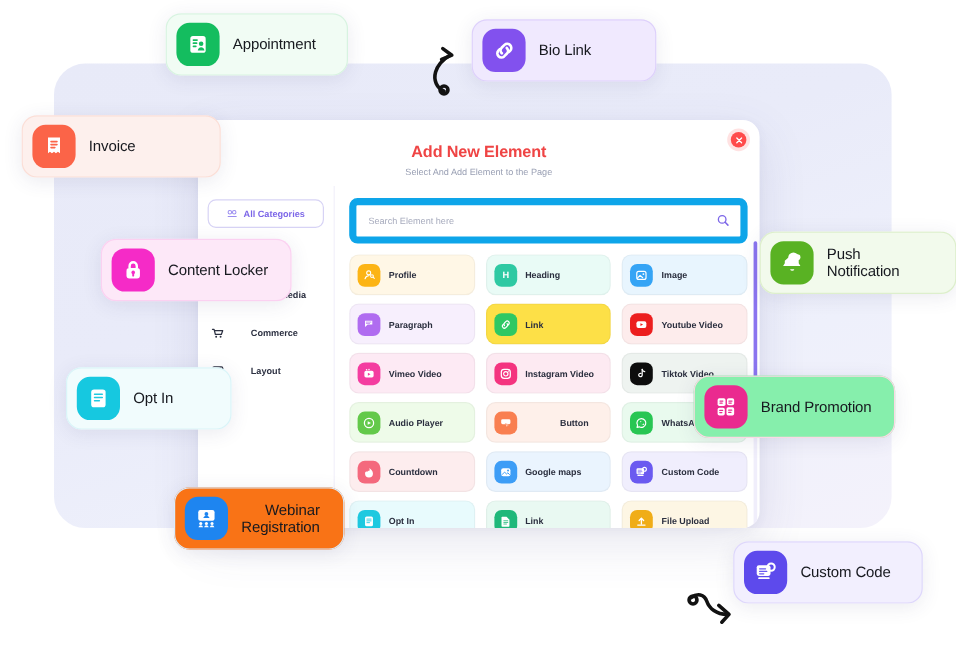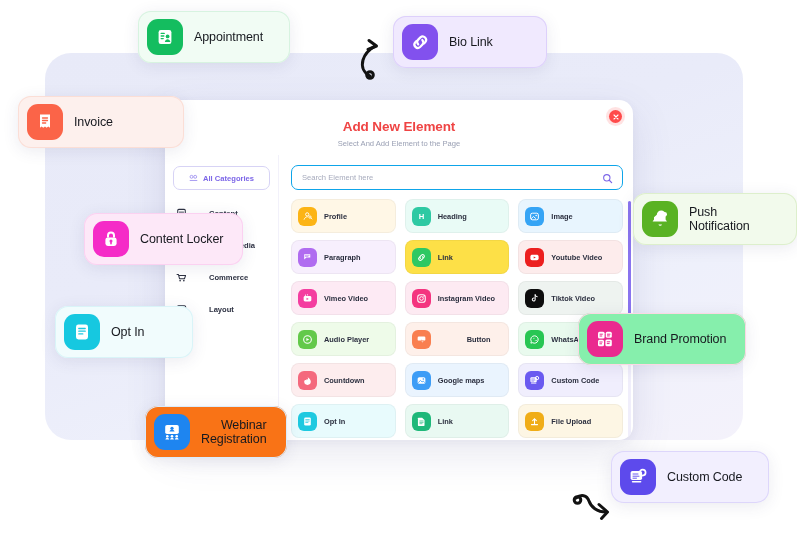--- a/index.html
+++ b/index.html
@@ -49,21 +49,21 @@
   .cat-item {
     display: flex; align-items: center; gap: 22px;
     padding: 0 3px; height: 26px; margin-top: 6px;
     font-size: 7.6px; font-weight: bold; color: #2d3142;
   }
   .cat-item .ci { width: 11px; height: 11px; flex: none; display: block; }
 
   
   #pane { flex: 1; position: relative; padding: 10px 10px 0 12px; overflow: hidden; }
   #searchbar {
-    position: relative; height: 25px; border: 1px solid #0ea5e9; border-radius: 7px;
+    position: relative; height: 38px; border: 6px solid #0ea5e9; border-radius: 7px;
     background: #fff; display: flex; align-items: center; padding: 0 10px;
   }
   #searchbar .ph { font-size: 7.6px; color: #a7abbd; }
   #searchbar .mag { position: absolute; right: 9px; top: 7px; width: 11px; height: 11px; }
 
   #grid {
     margin-top: 9px; display: grid; grid-template-columns: repeat(3, 1fr);
     gap: 7px 9px;
   }
   .el {
@@ -396,21 +396,21 @@
       </div>
       <div class="chip" style="left: 18px; top: 96px; min-width: 166px; background: rgb(253, 240, 237); box-shadow: rgba(60, 60, 110, 0.1) 0px 3px 16px, rgb(251, 222, 214) 0px 0px 0px 1px inset;">
         <div class="ctile" style="background: rgb(251, 100, 72);">
           <svg viewBox="0 0 20 20">
             <path d="M5 2.6h10v13.2l-1.7-1.3-1.7 1.3-1.6-1.3-1.7 1.3L6.6 14.5 5 15.8z" fill="#fff"></path>
             <path d="M7.5 6h5M7.5 8.5h5M7.5 11h3.2" stroke="#fb6448" stroke-width="1.3" stroke-linecap="round"></path>
           </svg>
         </div>
         <div class="ctxt">Invoice</div>
       </div>
-      <div class="chip" style="left: 84px; top: 213px; min-width: 155px; background: rgb(253, 232, 248); box-shadow: rgba(60, 60, 110, 0.1) 0px 3px 16px, rgb(251, 209, 241) 0px 0px 0px 1px inset;">
+      <div class="chip" style="left: 84px; top: 199px; min-width: 155px; background: rgb(253, 232, 248); box-shadow: rgba(60, 60, 110, 0.1) 0px 3px 16px, rgb(251, 209, 241) 0px 0px 0px 1px inset;">
         <div class="ctile" style="background: rgb(245, 43, 199);">
           <svg viewBox="0 0 20 20">
             <rect x="4.4" y="8.4" width="11.2" height="8.6" rx="2.4" fill="#fff"></rect>
             <path d="M7 8.4V6.6a3 3 0 0 1 6 0v1.8" fill="none" stroke="#fff" stroke-width="2"></path>
             <circle cx="10" cy="12" r="1.5" fill="#f52bc7"></circle>
             <path d="M10 12.6v2.1" stroke="#f52bc7" stroke-width="1.6" stroke-linecap="round"></path>
           </svg>
         </div>
         <div class="ctxt">Content Locker</div>
       </div>

